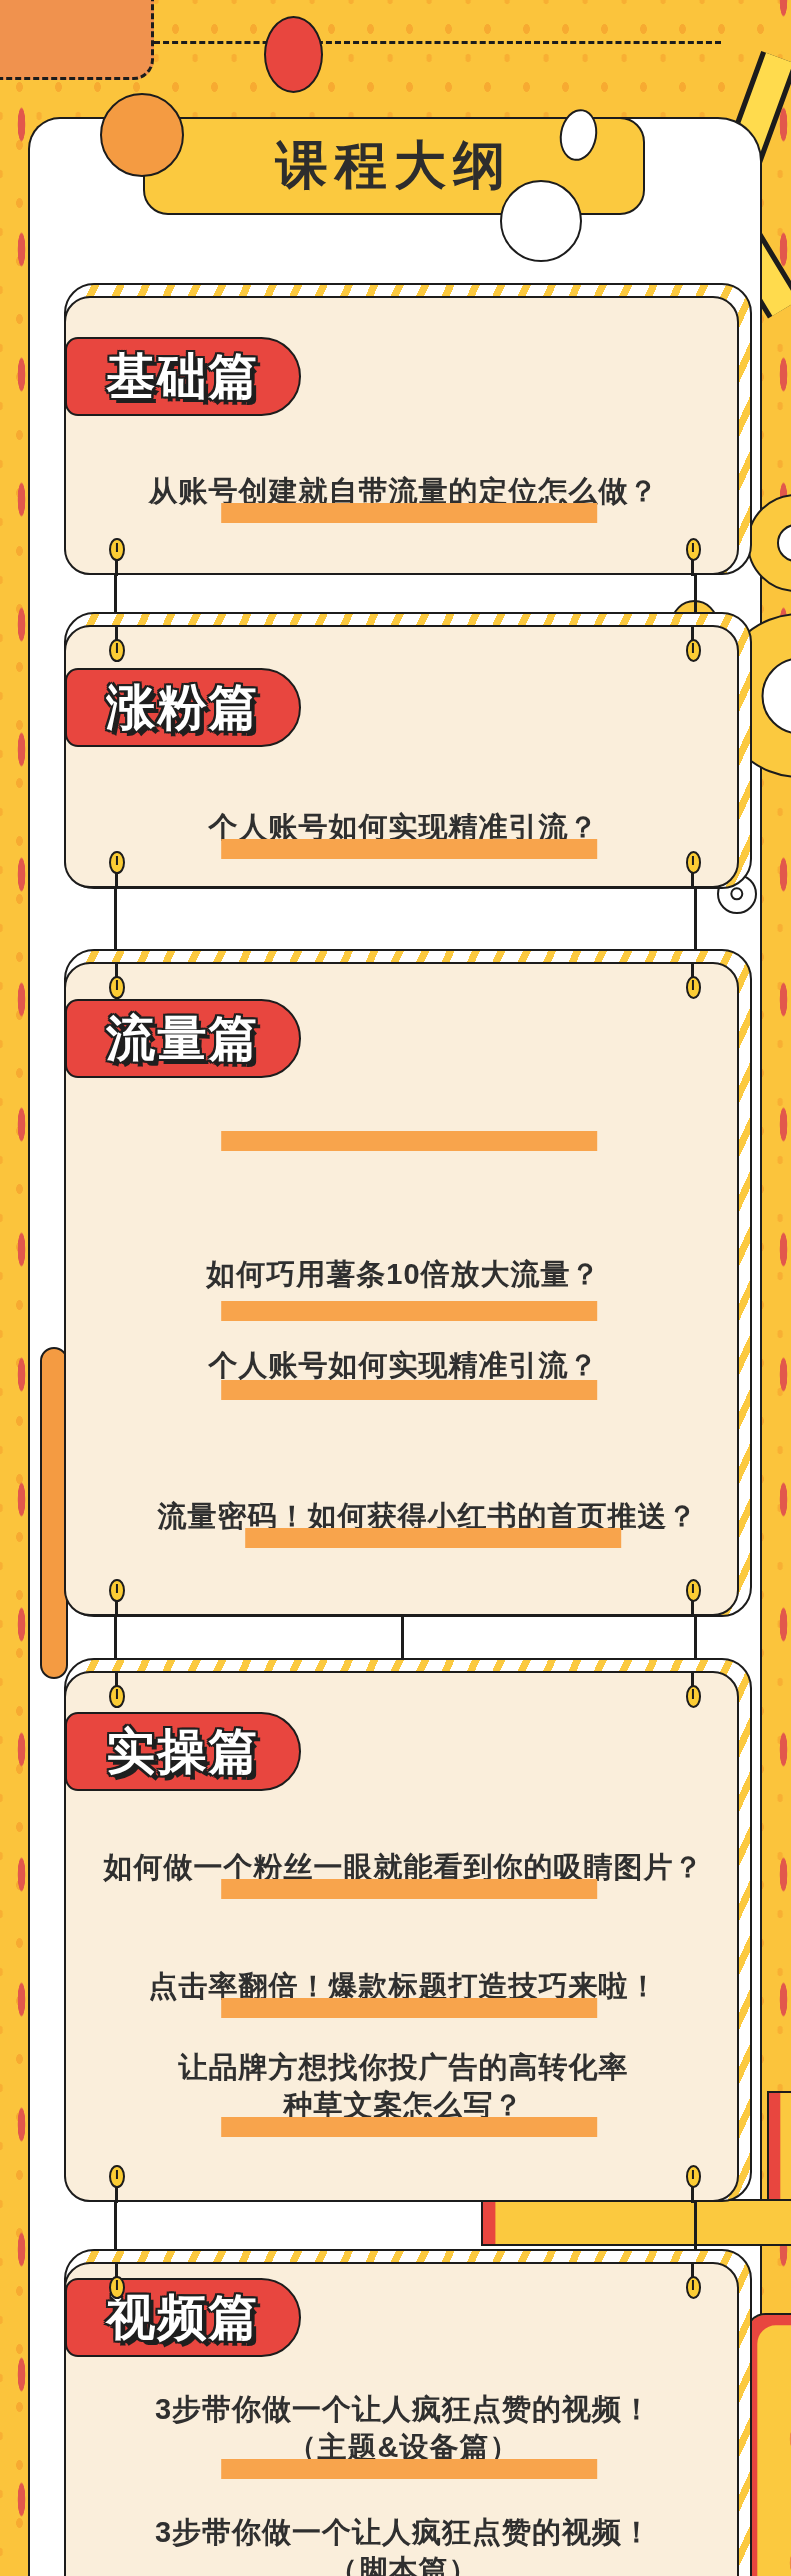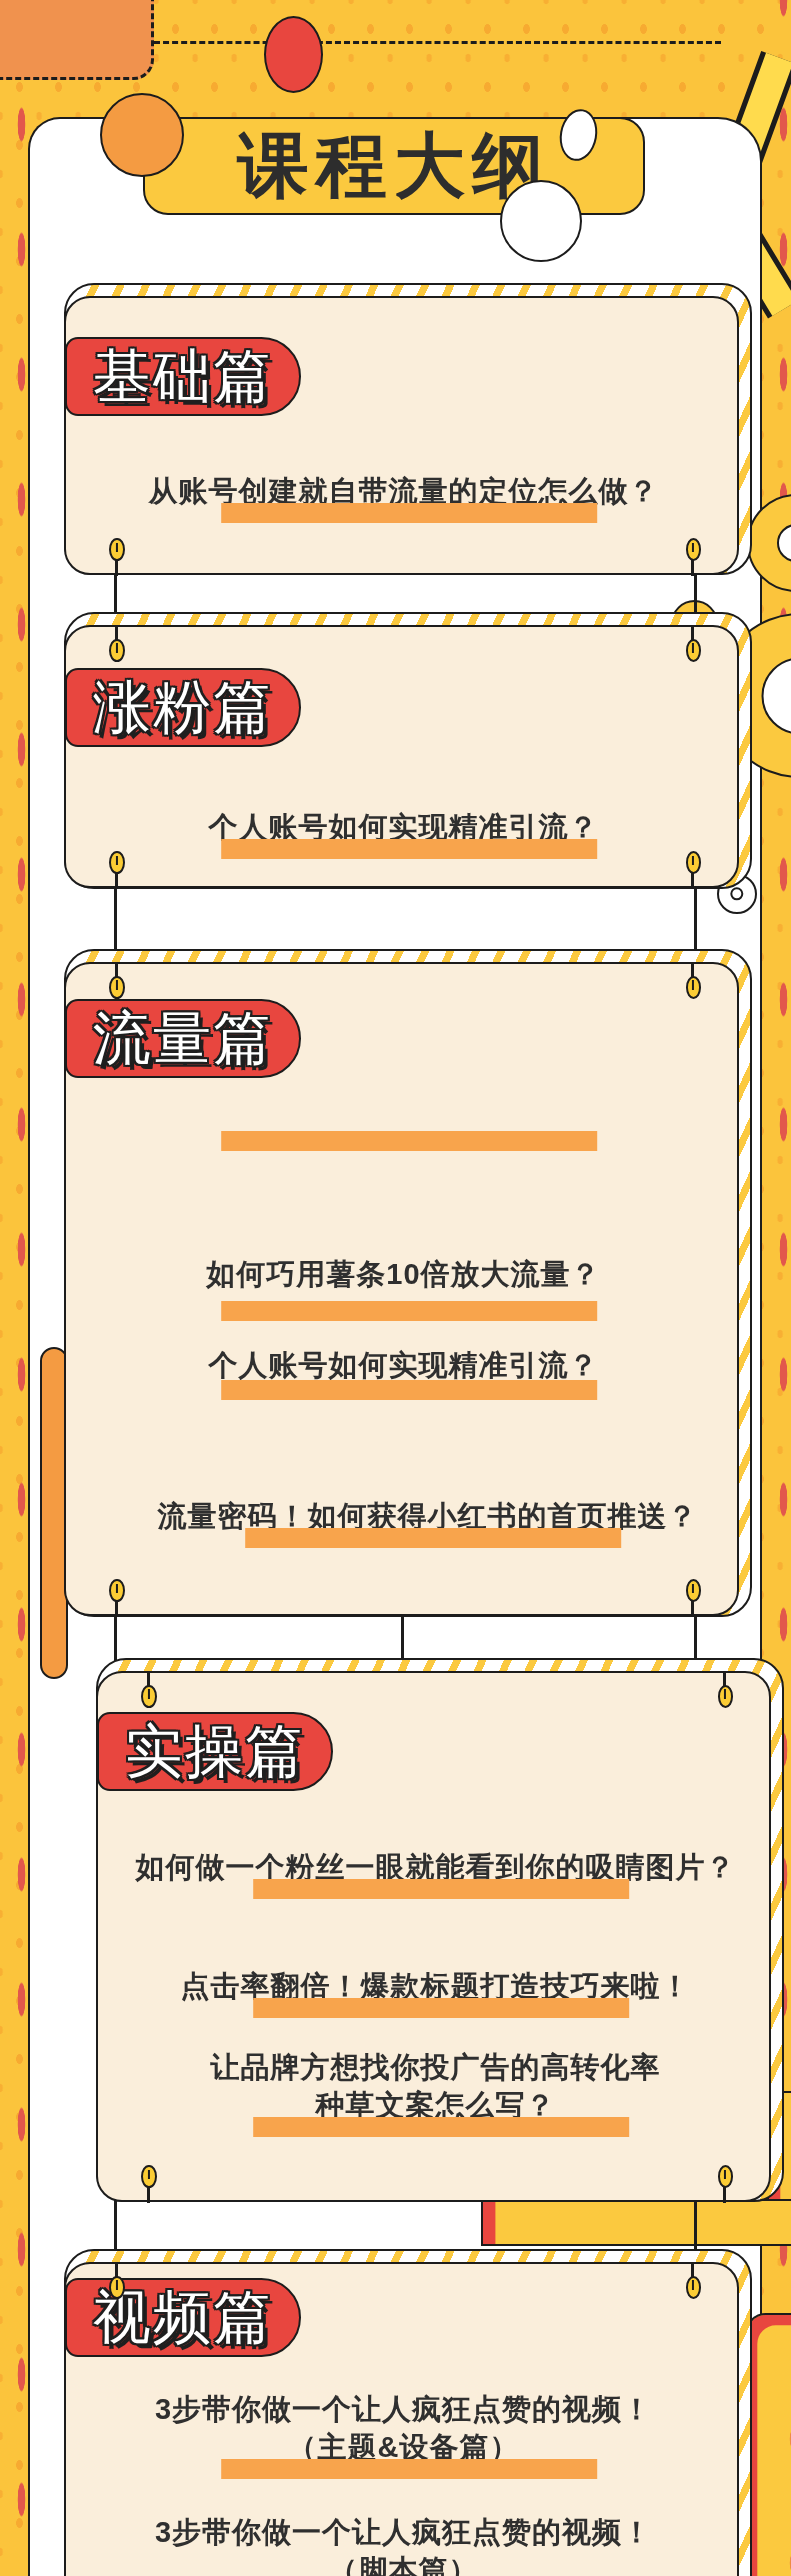--- a/index.html
+++ b/index.html
@@ -17,21 +17,21 @@
   .edge-dots{position:absolute;top:0;bottom:0;width:29px;
     background-image:radial-gradient(#E2574C 3.6px, transparent 4.1px);
     background-size:29px 125px;background-position:7.2px 62px;background-repeat:repeat-y;}
   
   #paper{position:absolute;left:28px;top:117px;width:734px;height:3180px;background:#fff;
     border:2.6px solid #1c1c1c;border-bottom:none;border-radius:32px 44px 0 0;}
   
   #header{position:absolute;left:143px;top:117px;width:502px;height:98px;background:#FBC93F;
     border:2.6px solid #1c1c1c;border-radius:25px;}
   #header .t{width:100%;height:100%;display:flex;align-items:center;justify-content:center;
-    font-size:71px;font-weight:900;letter-spacing:7.2px;color:#2d2d2d;}
+    font-size:52px;font-weight:900;letter-spacing:7.2px;color:#2d2d2d;}
   
   .ellipse{border:2.6px solid #1c1c1c;border-radius:50%;}
   #deco-square{left:-23px;top:-20.6px;width:177px;height:101px;background:#F0924E;
     border:3.6px dashed #1c1c1c;border-radius:20.6px;}
   #deco-dash{left:154px;top:41px;width:567px;border-top:3.6px dashed #1c1c1c;}
   #deco-red-ellipse{left:264px;top:15.5px;width:59px;height:77px;background:#E8463F;}
   #deco-orange-circle{left:100px;top:93px;width:84px;height:84px;background:#F49B42;}
   #deco-white-ellipse{left:560px;top:109px;width:37px;height:52px;background:#fff;transform:rotate(10deg);}
   #deco-white-circle{left:500px;top:180px;width:82px;height:82px;background:#fff;}
   .donut{border:2.6px solid #1c1c1c;border-radius:50%;background:#FBC93F;}
@@ -61,21 +61,21 @@
   
   .group{position:absolute;left:64px;width:688px;}
   .band{position:absolute;left:0;top:0;width:688px;border:2.6px solid #1c1c1c;border-radius:30px;
     background-color:#fff;
     background-image:repeating-linear-gradient(115deg,#FBC93F 0 7.2px,transparent 7.2px 23px);}
   .card{position:absolute;left:0;top:13.4px;width:675px;background:#FAEEDB;
     border:2.6px solid #1c1c1c;border-radius:26px;}
   .tag{position:absolute;left:-1px;width:236px;height:79px;background:#E8463F;
     border:2.6px solid #1c1c1c;border-radius:13.4px 41px 41px 13.4px;
     display:flex;align-items:center;justify-content:center;}
-  .tag .tx{font-size:58px;font-weight:400;color:#fff;letter-spacing:2.1px;
+  .tag .tx{font-size:49px;font-weight:700;color:#fff;letter-spacing:2.1px;
     text-shadow:-2.1px -2.1px 0 #1f1f1f,2.1px -2.1px 0 #1f1f1f,-2.1px 2.1px 0 #1f1f1f,2.1px 2.1px 0 #1f1f1f,
       -2.1px 0 0 #1f1f1f,2.1px 0 0 #1f1f1f,0 -2.1px 0 #1f1f1f,0 2.1px 0 #1f1f1f,4.6px 4.6px 0 #1f1f1f;}
   .item{position:absolute;left:0;width:675px;display:flex;flex-direction:column;align-items:center;}
   .item .ln{font-size:29px;line-height:38px;font-weight:900;color:#2f2f2f;letter-spacing:1px;white-space:nowrap;}
   .hl{width:376px;height:19.6px;background:#F8A44C;margin-top:-7.2px;transform:translateX(5.2px);}
   .pin{position:absolute;width:15.5px;height:23px;background:#FBCC34;border:2.1px solid #1c1c1c;border-radius:50%;}
   .pin::after{content:"";position:absolute;left:50%;top:2.6px;transform:translateX(-50%);
     width:2.1px;height:9.3px;background:#1c1c1c;}
   .pin.tl{left:43px;top:11.3px;} .pin.tr{right:36px;top:11.3px;}
   .pin.bl{left:43px;bottom:12.4px;} .pin.br{right:36px;bottom:12.4px;}
@@ -193,21 +193,21 @@
         <div class="stub tr"></div>
       <div class="stub bl"></div>
         <div class="stub br"></div>
       <span class="pin tl"></span>
       <span class="pin tr"></span>
       <span class="pin bl"></span>
       <span class="pin br"></span>
     </div>
   </div>
 
-  <div class="group" style="top:1658px;height:544px;margin-left:32px;">
+  <div class="group" style="top:1658px;height:544px;">
     <div class="band" style="height:544px;"></div>
     <div class="card" style="height:531px;">
       <div class="tag" style="top:39px;">
         <span class="tx">实操篇</span>
       </div>
       <div class="item" style="top:175px;">
         <div class="ln">如何做一个粉丝一眼就能看到你的吸睛图片？</div>
         <div class="hl"></div>
       </div>
       <div class="item" style="top:294px;">

